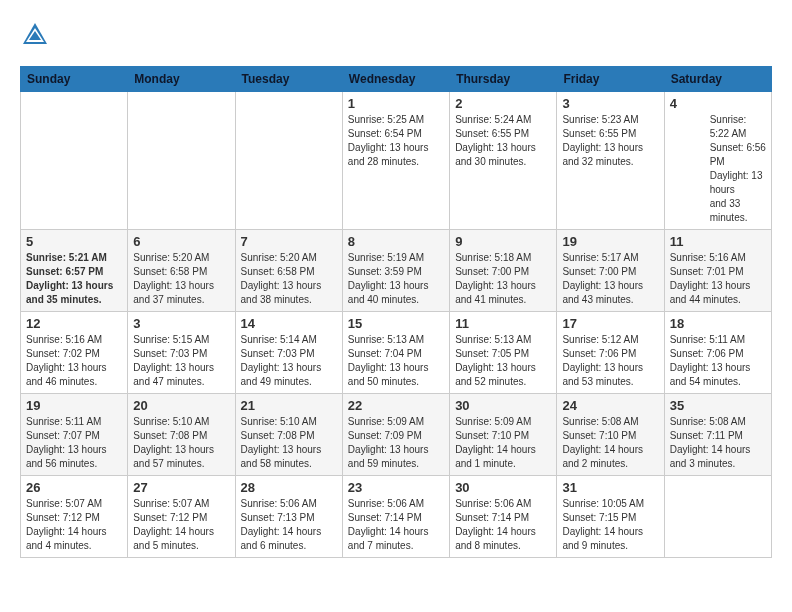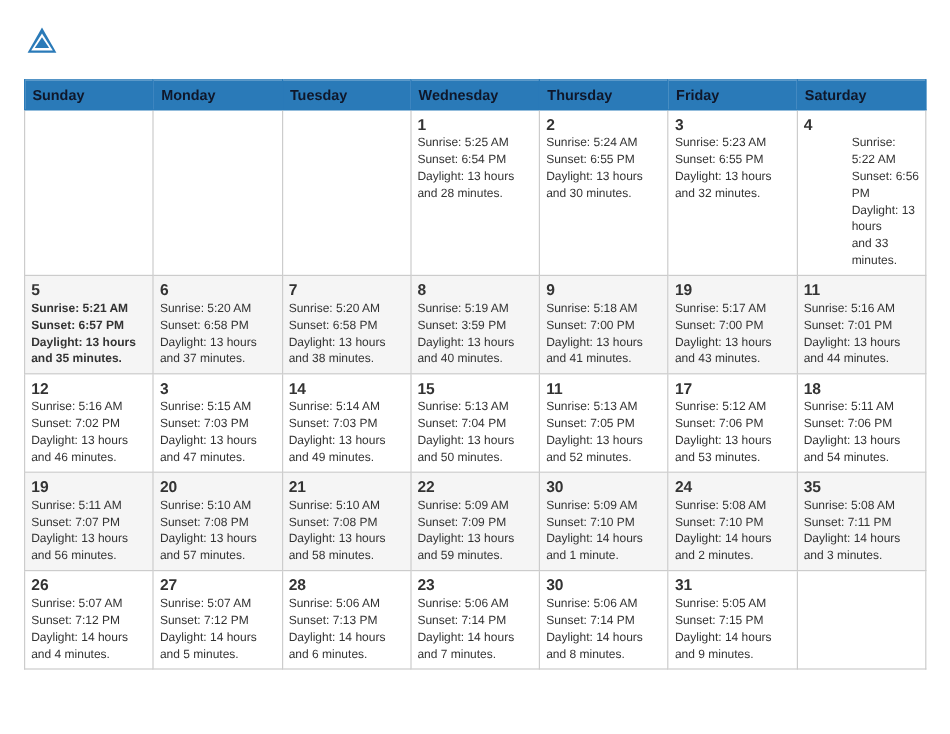--- a/index.html
+++ b/index.html
@@ -349,21 +349,21 @@
         </td>
         <td>
           <div class="day-number">30</div>
           <div class="day-info" style="white-space: pre-line;">Sunrise: 5:06 AM
 Sunset: 7:14 PM
 Daylight: 14 hours
 and 8 minutes.</div>
         </td>
         <td>
           <div class="day-number">31</div>
-          <div class="day-info" style="white-space: pre-line;">Sunrise: 5:05 AM
+          <div class="day-info" style="white-space: pre-line;">Sunrise: 10:05 AM
 Sunset: 7:15 PM
 Daylight: 14 hours
 and 9 minutes.</div>
         </td>
         <td class="empty-cell"></td>
       </tr>
     </tbody>
 </table>
 
 </body></html>

